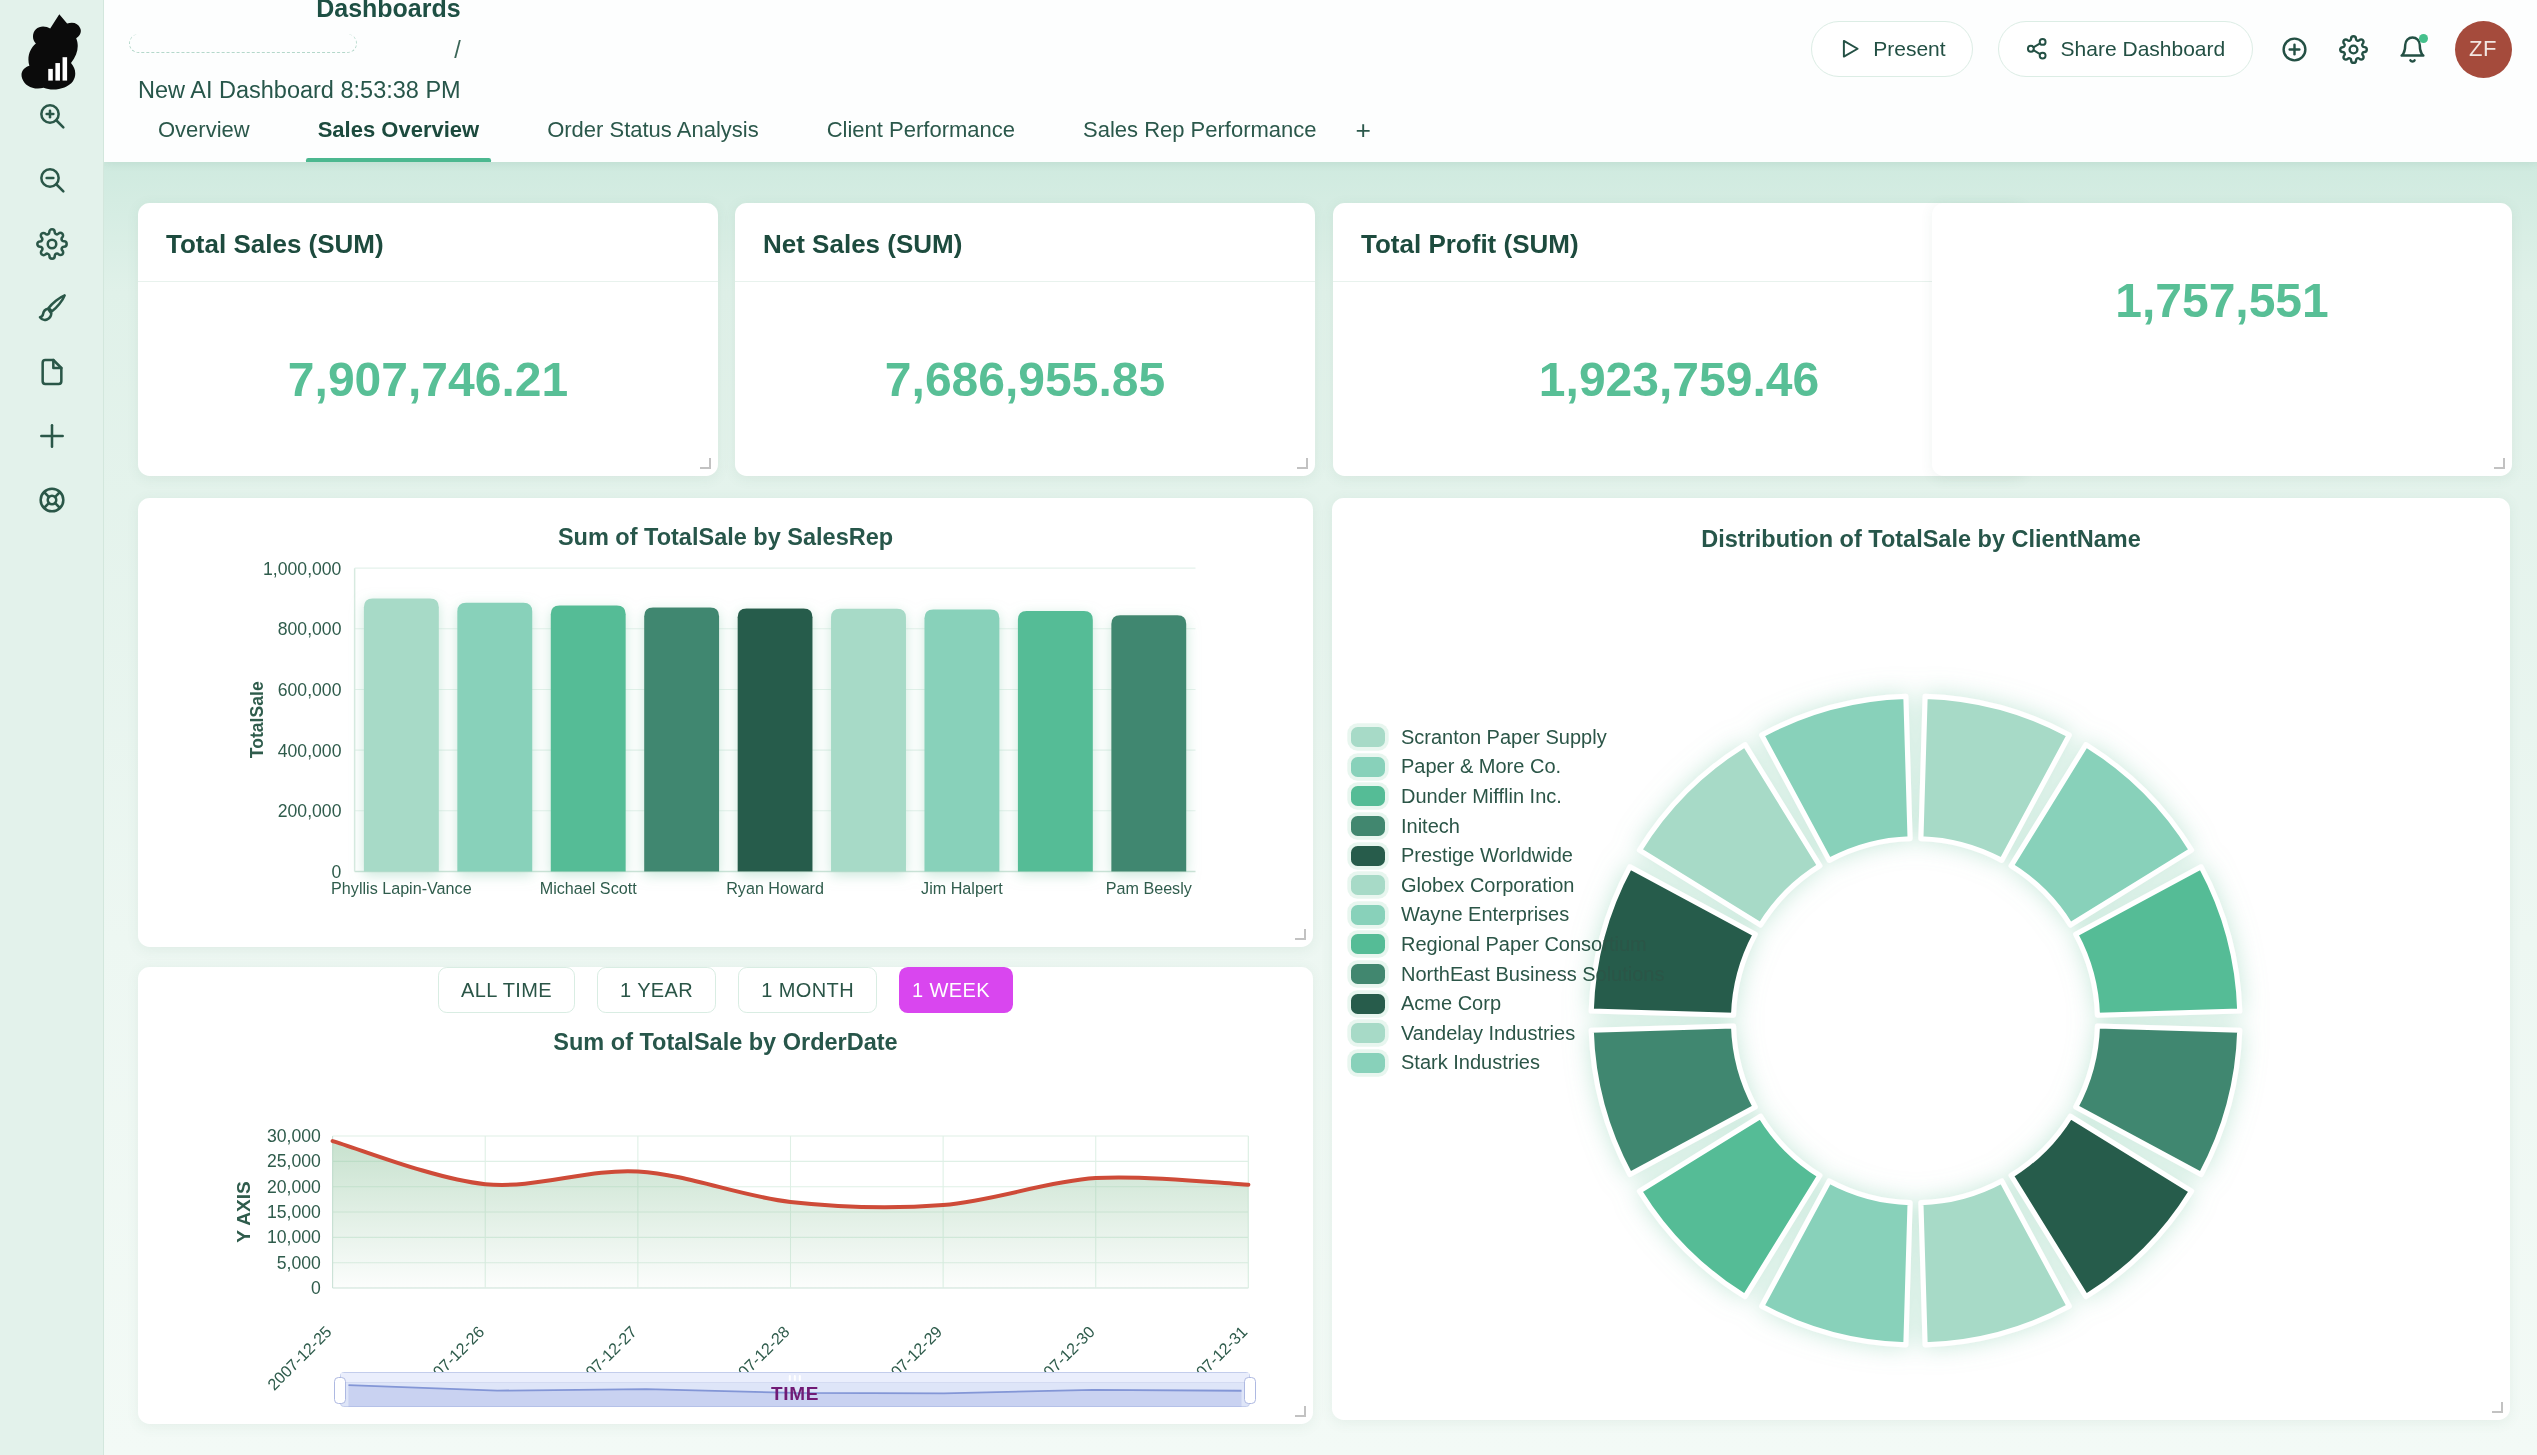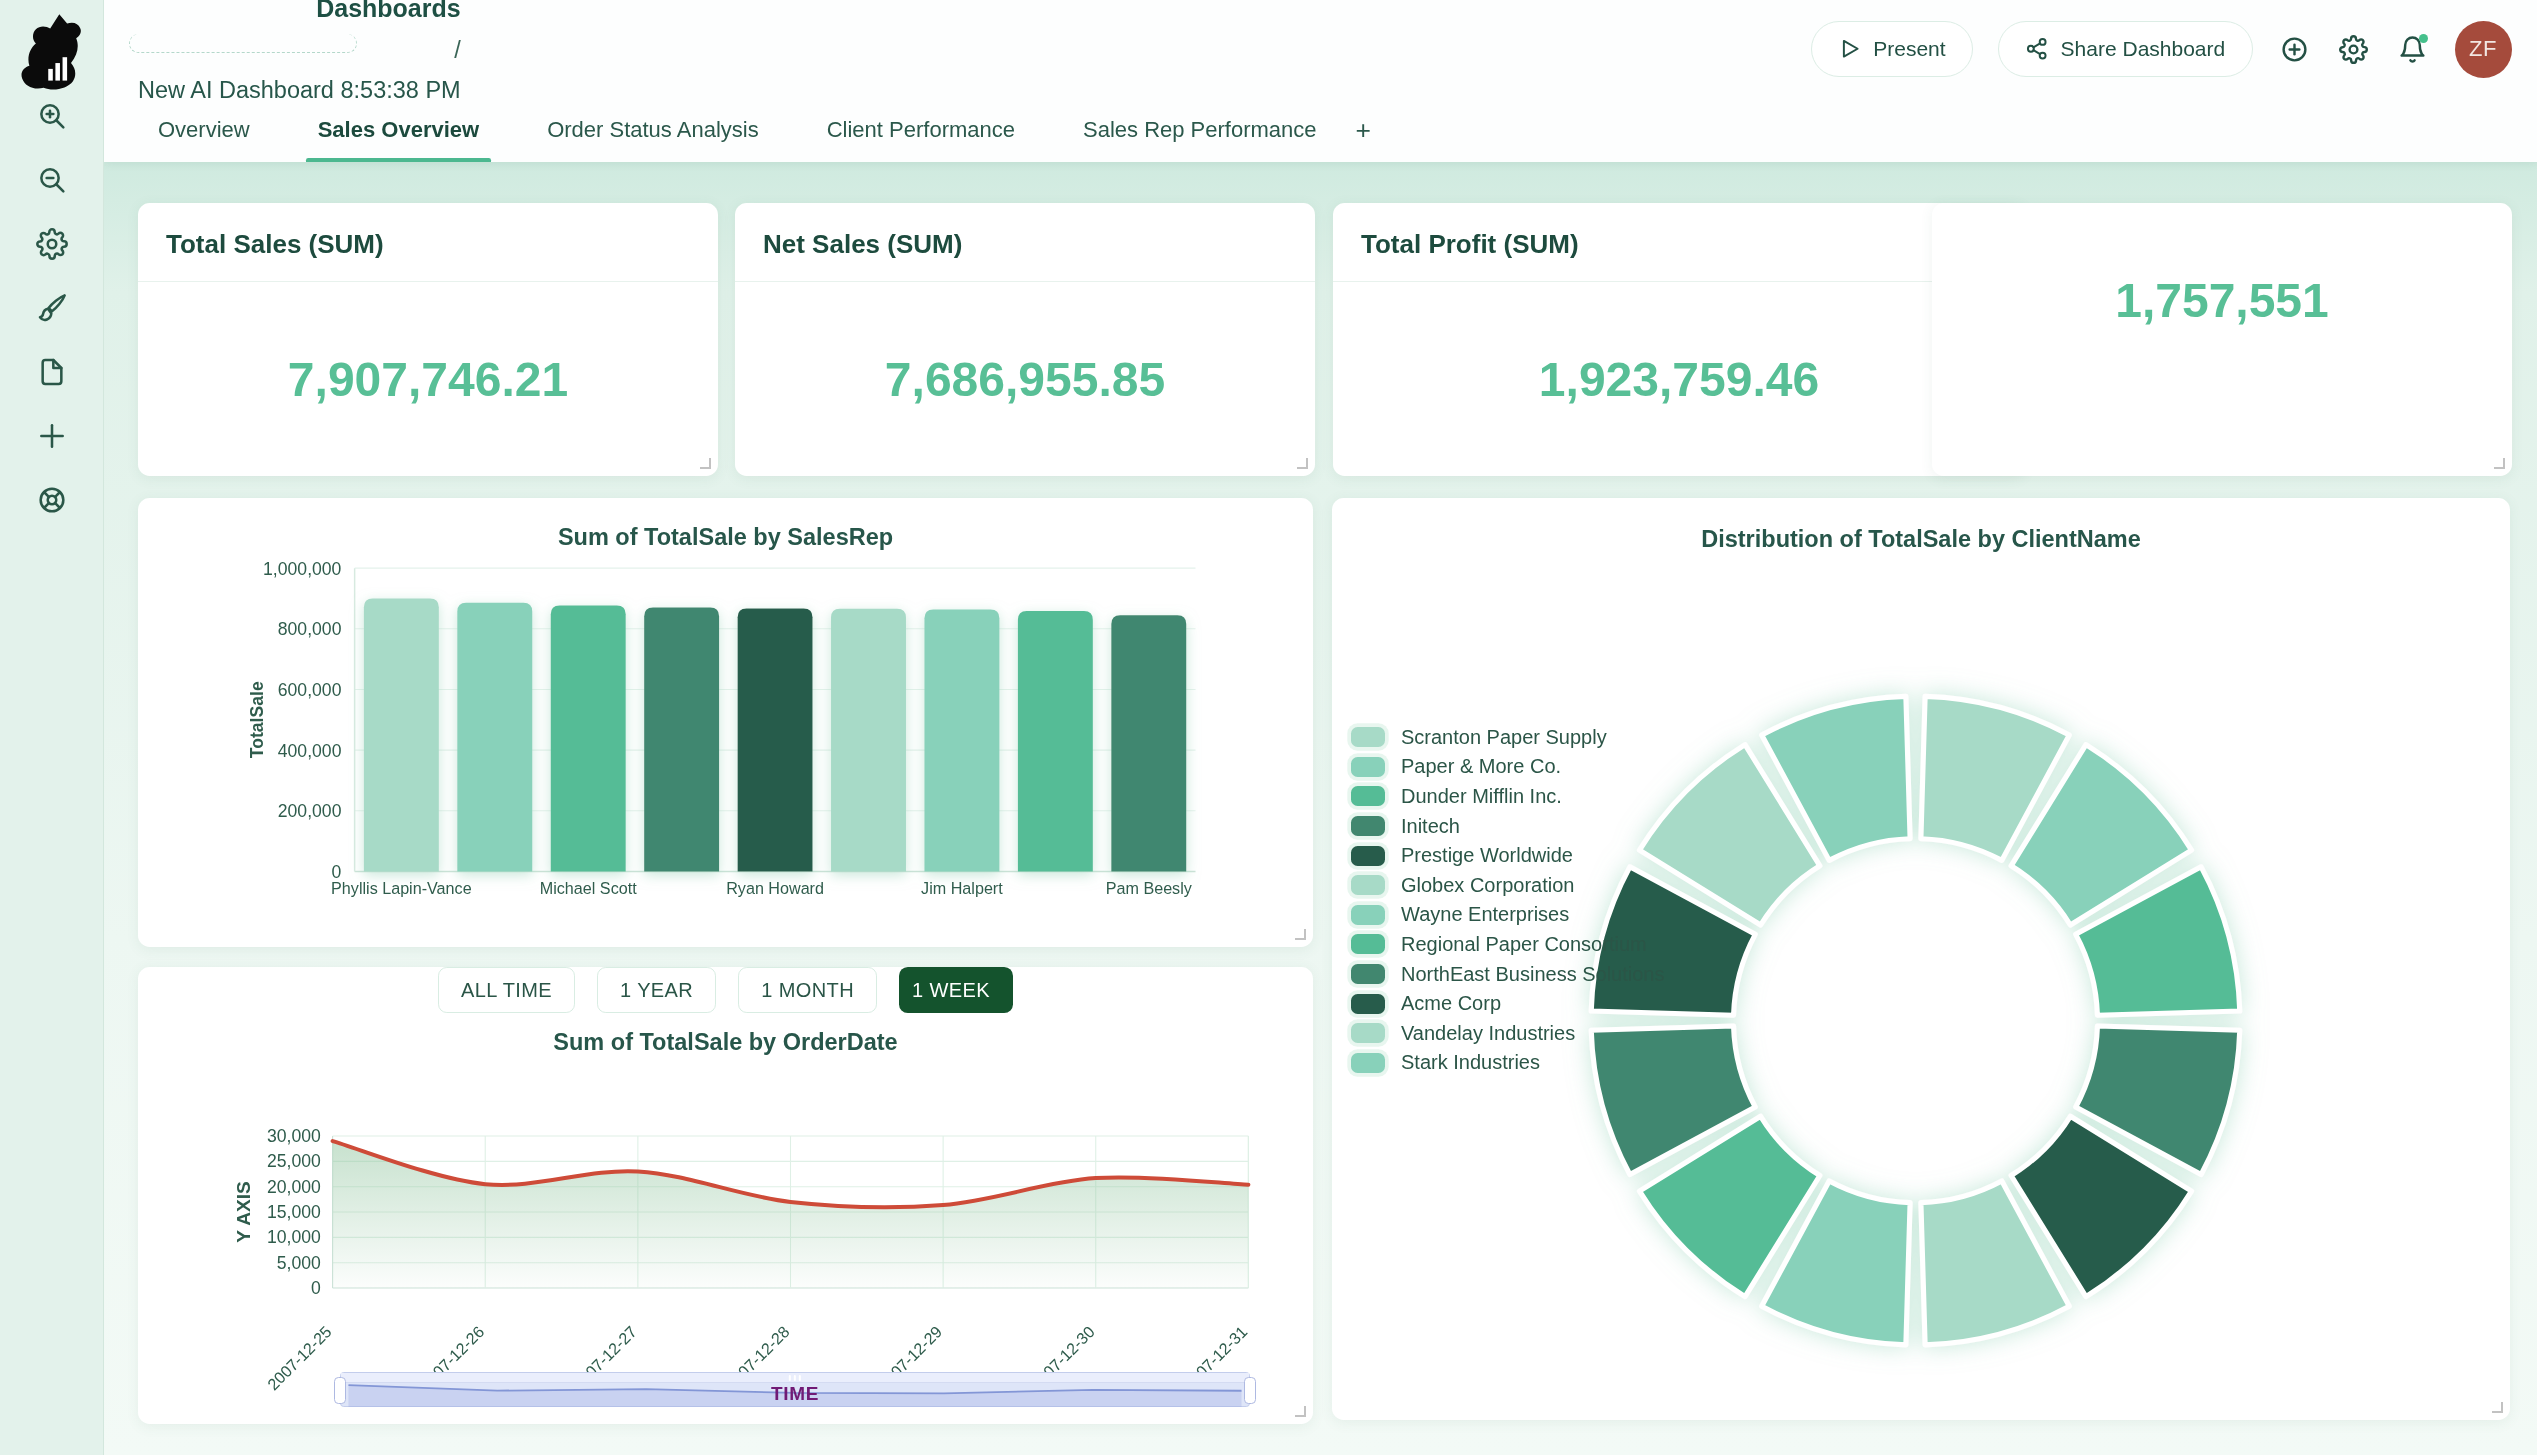--- a/index.html
+++ b/index.html
@@ -375,21 +375,21 @@
           </g>
         </svg>
       <div class="resize-handle"></div>
     </section>
 
     <section class="card line-card" style="left:34px; top:805px; width:1175px; height:457px;">
       <div class="filters" id="filters">
           <div class="filter-btn">ALL TIME</div>
           <div class="filter-btn">1 YEAR</div>
           <div class="filter-btn">1 MONTH</div>
-          <div class="filter-btn active" style="background: #14532d; padding-left: 12px;">1 WEEK</div>
+          <div class="filter-btn active" style="background: #d946ef; padding-left: 12px;">1 WEEK</div>
         </div>
       <div class="chart-title">Sum of TotalSale by OrderDate</div>
       <svg id="line-svg" class="chart-svg" style="top:0;" width="1175" height="457" viewBox="0 0 1600 622">
           <defs>
             <linearGradient id="areaG" x1="0" y1="0" x2="0" y2="1">
               <stop offset="0%" stop-color="#8FC49D" stop-opacity="0.5"></stop>
               <stop offset="100%" stop-color="#8FC49D" stop-opacity="0.03"></stop>
             </linearGradient>
           </defs>
           <line x1="265" y1="437" x2="1512" y2="437" stroke="#CBE2D7" stroke-width="1.5"></line>

